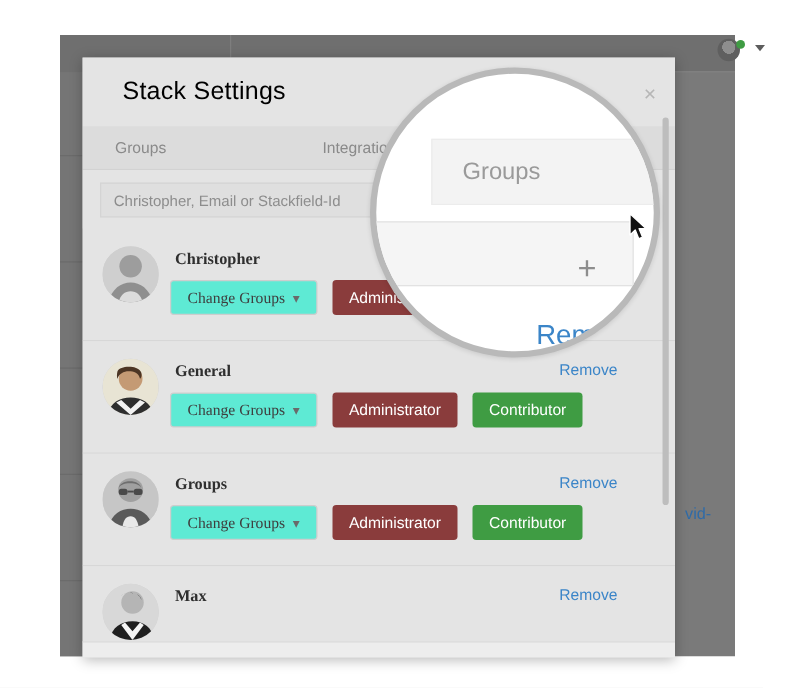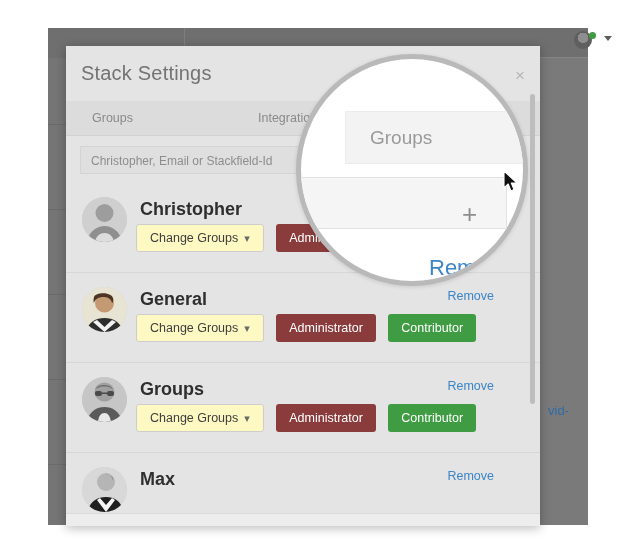--- a/index.html
+++ b/index.html
@@ -29,45 +29,45 @@
   .rail-badge{position:absolute;right:84px;width:15px;height:15px;border-radius:2px;background:#6f9b12;
               color:#e9f3d2;font-size:10px;font-weight:bold;line-height:15px;text-align:center;}
 
   
   .bg-text{position:absolute;color:#2f6ba8;font-size:13px;}
 
   
   .modal{position:absolute;left:66px;top:46px;width:474px;height:480px;background:#e4e4e4;
          box-shadow:0 2px 10px rgba(0,0,0,.28);overflow:hidden;}
   .modal-head{position:absolute;left:0;top:0;width:474px;height:55px;background:#e4e4e4;}
-  .modal-title{position:absolute;left:15px;top:16px;color:#737373;font-size:20px;letter-spacing:.2px;}
+  .modal-title{position:absolute;left:32px;top:16px;color:#000000;font-size:20px;letter-spacing:.2px;}
   .modal-close{position:absolute;right:12px;top:22px;width:16px;height:16px;color:#b6b6b6;font-size:17px;
                line-height:16px;text-align:center;cursor:pointer;}
 
   .tabs{position:absolute;left:0;top:55px;width:474px;height:34px;background:#dcdcdc;}
   .tab{position:absolute;top:0;height:34px;line-height:34px;color:#8a8a8a;font-size:12.5px;cursor:pointer;}
   .tab.active{background:#f0f0f0;color:#9a9a9a;}
 
   .tabs-underline{position:absolute;left:0;top:89px;width:474px;height:1px;background:#d2d2d2;}
 
   .search-wrap{position:absolute;left:0;top:90px;width:474px;height:47px;background:#e4e4e4;}
   .search-box{position:absolute;left:14px;top:10px;width:446px;height:28px;background:#dfdfdf;
               border:1px solid #d4d4d4;box-sizing:border-box;}
   .search-ph{position:absolute;left:10px;top:7px;color:#8d8d8d;font-size:12px;}
   .search-plus{position:absolute;right:10px;top:5px;color:#8d8d8d;font-size:16px;}
 
   .list{position:absolute;left:0;top:137px;width:474px;height:343px;overflow:hidden;}
   .row{position:relative;height:89px;border-bottom:1px solid #d7d7d7;background:#e4e4e4;}
   .avatar{position:absolute;left:16px;top:14px;width:45px;height:45px;border-radius:50%;overflow:hidden;background:#cfcfcf;}
   .avatar svg{display:block;}
-  .uname{position:absolute;left:74px;top:16px;color:#2f2f2f;font-size:18px;font-weight:bold;}
+  .uname{position:absolute;left:74px;top:16px;color:#2f2f2f;font-size:13px;font-weight:bold;font-family:Liberation Serif, serif;}
   .btnrow{position:absolute;left:70px;top:41px;}
   .btn{display:inline-block;height:28px;line-height:28px;border-radius:3px;font-size:12.5px;
        padding:0 13px;margin-right:8px;color:#fff;cursor:pointer;vertical-align:top;}
-  .btn-change{background:#fef9c3;border:1px solid #cdcdcd;color:#3e3e3e;height:26px;line-height:26px;}
+  .btn-change{background:#5eead4;border:1px solid #cdcdcd;color:#3e3e3e;height:26px;line-height:26px;font-family:Liberation Serif, serif;}
   .btn-change .caret{display:inline-block;margin-left:6px;color:#6a6a6a;font-size:11px;}
   .remove{position:absolute;right:46px;top:16px;color:#3b85c8;font-size:12.5px;cursor:pointer;}
 
   .modal-foot{position:absolute;left:0;bottom:0;width:474px;height:12px;background:#ededed;border-top:1px solid #dadada;}
 
   .mscroll{position:absolute;right:5px;top:48px;width:5px;height:310px;background:#bdbdbd;border-radius:3px;}
 
   
   .lens{position:absolute;left:296px;top:54px;width:232px;height:232px;border-radius:50%;
         border:5px solid #b9b9b9;background:#fff;overflow:hidden;box-sizing:border-box;

